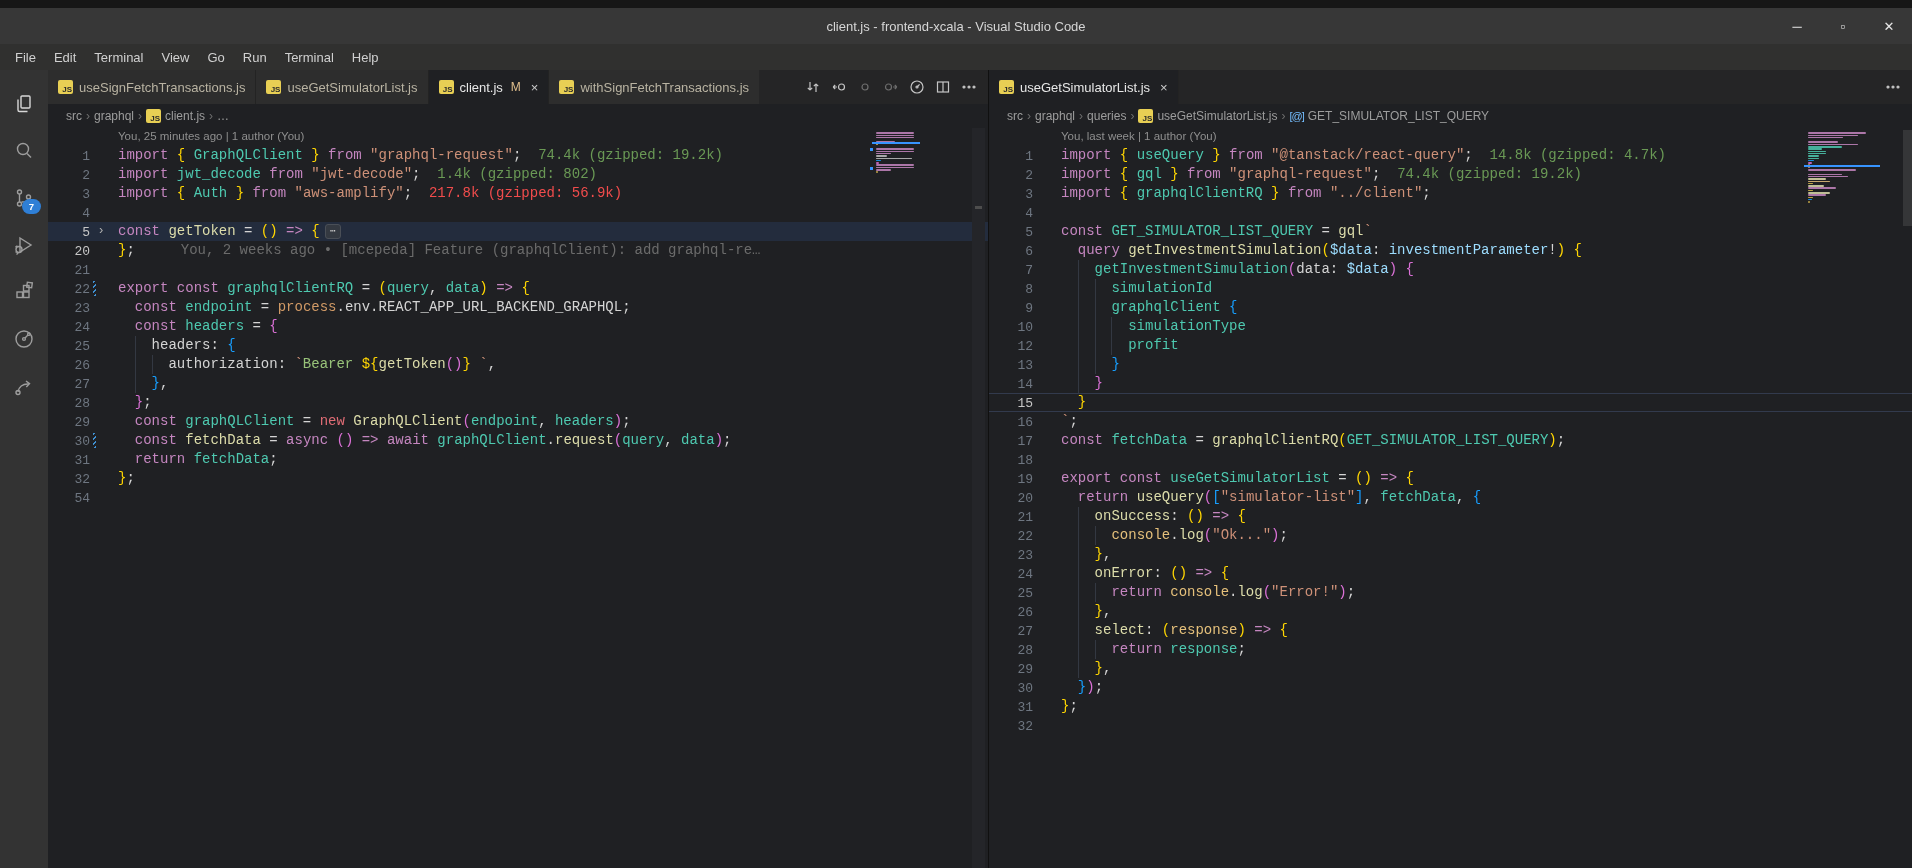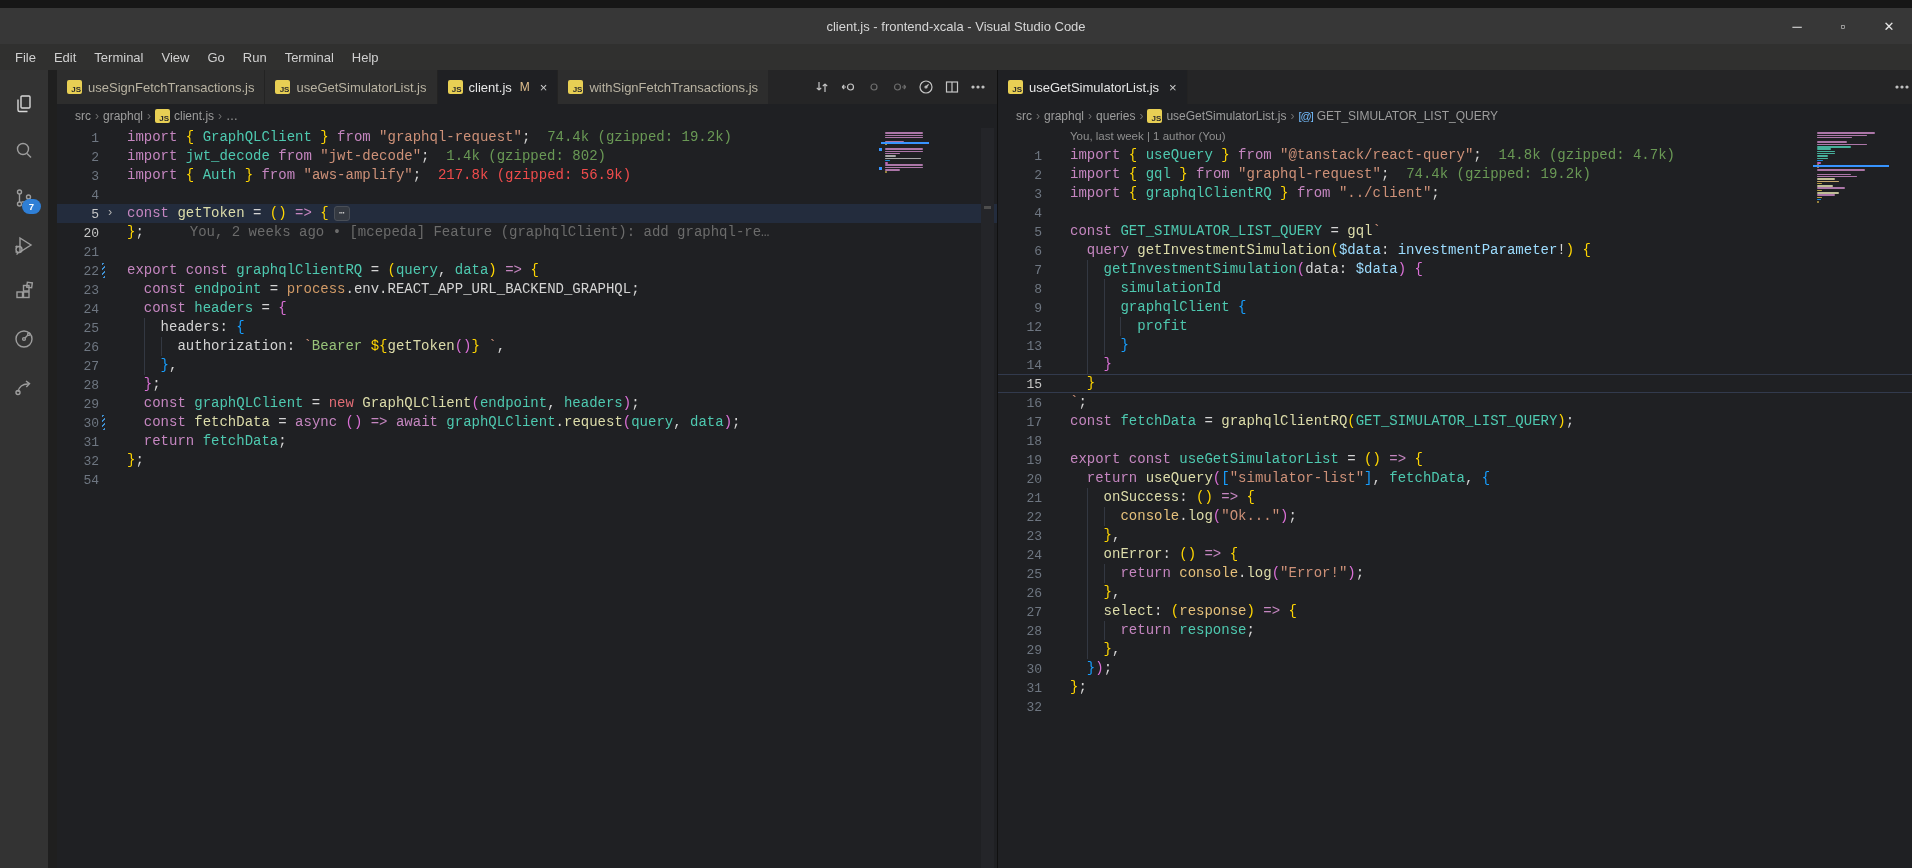--- a/index.html
+++ b/index.html
@@ -19,21 +19,21 @@
   
   #main{position:absolute;left:0;top:70px;width:100%;height:798px;display:flex;}
   #activitybar{width:48px;background:#333333;display:flex;flex-direction:column;align-items:center;
                padding-top:10px;box-sizing:border-box;flex:none;}
   .act-item{position:relative;width:48px;height:47px;display:flex;align-items:center;justify-content:center;}
   .act-item svg{stroke:#9d9d9d;fill:none;stroke-width:1.4;}
   .act-item.bright svg{stroke:#d7d7d7;}
   .act-badge{position:absolute;right:7px;bottom:7px;min-width:15px;height:15px;border-radius:9px;
              background:#2f7fd6;color:#fff;font-size:9.5px;display:flex;align-items:center;justify-content:center;
              padding:0 2px;font-weight:bold;}
-  #groups{flex:1;display:flex;min-width:0;padding-left:9px;}
+  #groups{flex:1;display:flex;min-width:0;}
   .group{position:relative;height:100%;background:#1f2023;min-width:0;}
   .group.right{border-left:1px solid #101010;}
   
   .tabsrow{height:34px;background:#252526;display:flex;align-items:stretch;overflow:hidden;}
   .tab{display:flex;align-items:center;gap:6px;padding:0 10px;background:#2d2d2d;border-right:1px solid #232323;
        white-space:nowrap;flex:none;}
   .tab.active{background:#1f2023;}
   .tab .lbl{color:#b9b3a2;font-size:13px;}
   .tab.active .lbl{color:#e7e7e7;}
   .tab .gitm{color:#e2c08d;font-size:12px;margin-left:2px;}
@@ -239,20 +239,21 @@
             <span class="bc-part">
               <span class="jsicon">JS</span>
               <span>client.js</span>
             </span>
             <span class="bc-sep">›</span>
             <span class="bc-part">
               <span>…</span>
             </span>
           </div>
           <div class="editor" style="position: relative; height: calc(100% - 58px);">
+            <div class="codelens" style="padding-left: 70px;">You, 25 minutes ago | 1 author (You)</div>
             <div class="row"><div class="ln" style="width: 42px;">1</div><div class="fold"></div><div class="codetxt" style="padding-left: 6px;"><span class="c-kw">import</span><span class="c-pun"> </span><span class="c-b1">{</span><span class="c-pun"> </span><span class="c-teal">GraphQLClient</span><span class="c-pun"> </span><span class="c-b1">}</span><span class="c-pun"> </span><span class="c-kw">from</span><span class="c-pun"> </span><span class="c-str">"graphql-request"</span><span class="c-pun">;</span><span class="c-cost">  74.4k (gzipped: 19.2k)</span></div></div>
             <div class="row"><div class="ln" style="width: 42px;">2</div><div class="fold"></div><div class="codetxt" style="padding-left: 6px;"><span class="c-kw">import</span><span class="c-pun"> </span><span class="c-teal">jwt_decode</span><span class="c-pun"> </span><span class="c-kw">from</span><span class="c-pun"> </span><span class="c-str">"jwt-decode"</span><span class="c-pun">;</span><span class="c-cost">  1.4k (gzipped: 802)</span></div></div>
             <div class="row"><div class="ln" style="width: 42px;">3</div><div class="fold"></div><div class="codetxt" style="padding-left: 6px;"><span class="c-kw">import</span><span class="c-pun"> </span><span class="c-b1">{</span><span class="c-pun"> </span><span class="c-teal">Auth</span><span class="c-pun"> </span><span class="c-b1">}</span><span class="c-pun"> </span><span class="c-kw">from</span><span class="c-pun"> </span><span class="c-str">"aws-amplify"</span><span class="c-pun">;</span><span class="c-costbad">  217.8k (gzipped: 56.9k)</span></div></div>
             <div class="row"><div class="ln" style="width: 42px;">4</div><div class="fold"></div><div class="codetxt" style="padding-left: 6px;"></div></div>
             <div class="row activefill"><div class="ln hl" style="width: 42px;">5</div><div class="fold">›</div><div class="codetxt" style="padding-left: 6px;"><span class="c-kw">const</span><span class="c-pun"> </span><span class="c-yel">getToken</span><span class="c-pun"> = </span><span class="c-b1">()</span><span class="c-pun"> </span><span class="c-kw">=&gt;</span><span class="c-pun"> </span><span class="c-b1">{</span><span class="foldbadge">⋯</span></div></div>
             <div class="row"><div class="ln hl" style="width: 42px;">20</div><div class="fold"></div><div class="codetxt" style="padding-left: 6px;"><span class="c-b1">}</span><span class="c-pun">;</span><span class="blame" style="margin-left: 46px;">You, 2 weeks ago • [mcepeda] Feature (graphqlClient): add graphql-re…</span></div></div>
             <div class="row"><div class="ln" style="width: 42px;">21</div><div class="fold"></div><div class="codetxt" style="padding-left: 6px;"></div></div>
             <div class="row"><div class="ln" style="width: 42px;">22</div><div class="fold"></div><span class="modbar" style="left: 45px;"></span><div class="codetxt" style="padding-left: 6px;"><span class="c-kw">export</span><span class="c-pun"> </span><span class="c-kw">const</span><span class="c-pun"> </span><span class="c-teal">graphqlClientRQ</span><span class="c-pun"> = </span><span class="c-b1">(</span><span class="c-teal">query</span><span class="c-pun">, </span><span class="c-teal">data</span><span class="c-b1">)</span><span class="c-pun"> </span><span class="c-kw">=&gt;</span><span class="c-pun"> </span><span class="c-b1">{</span></div></div>
             <div class="row"><div class="ln" style="width: 42px;">23</div><div class="fold"></div><div class="codetxt" style="padding-left: 6px;"><span class="c-pun">  </span><span class="c-kw">const</span><span class="c-pun"> </span><span class="c-teal">endpoint</span><span class="c-pun"> = </span><span class="c-org">process</span><span class="c-pun">.</span><span class="c-wht">env</span><span class="c-pun">.</span><span class="c-wht">REACT_APP_URL_BACKEND_GRAPHQL</span><span class="c-pun">;</span></div></div>
             <div class="row"><div class="ln" style="width: 42px;">24</div><div class="fold"></div><div class="codetxt" style="padding-left: 6px;"><span class="c-pun">  </span><span class="c-kw">const</span><span class="c-pun"> </span><span class="c-teal">headers</span><span class="c-pun"> = </span><span class="c-b2">{</span></div></div>
@@ -339,20 +340,21 @@
             <div class="codelens" style="padding-left: 72px;">You, last week | 1 author (You)</div>
             <div class="row"><div class="ln" style="width: 44px;">1</div><div class="fold"></div><div class="codetxt" style="padding-left: 6px;"><span class="c-kw">import</span><span class="c-pun"> </span><span class="c-b1">{</span><span class="c-pun"> </span><span class="c-teal">useQuery</span><span class="c-pun"> </span><span class="c-b1">}</span><span class="c-pun"> </span><span class="c-kw">from</span><span class="c-pun"> </span><span class="c-str">"@tanstack/react-query"</span><span class="c-pun">;</span><span class="c-cost">  14.8k (gzipped: 4.7k)</span></div></div>
             <div class="row"><div class="ln" style="width: 44px;">2</div><div class="fold"></div><div class="codetxt" style="padding-left: 6px;"><span class="c-kw">import</span><span class="c-pun"> </span><span class="c-b1">{</span><span class="c-pun"> </span><span class="c-teal">gql</span><span class="c-pun"> </span><span class="c-b1">}</span><span class="c-pun"> </span><span class="c-kw">from</span><span class="c-pun"> </span><span class="c-str">"graphql-request"</span><span class="c-pun">;</span><span class="c-cost">  74.4k (gzipped: 19.2k)</span></div></div>
             <div class="row"><div class="ln" style="width: 44px;">3</div><div class="fold"></div><div class="codetxt" style="padding-left: 6px;"><span class="c-kw">import</span><span class="c-pun"> </span><span class="c-b1">{</span><span class="c-pun"> </span><span class="c-teal">graphqlClientRQ</span><span class="c-pun"> </span><span class="c-b1">}</span><span class="c-pun"> </span><span class="c-kw">from</span><span class="c-pun"> </span><span class="c-str">"../client"</span><span class="c-pun">;</span></div></div>
             <div class="row"><div class="ln" style="width: 44px;">4</div><div class="fold"></div><div class="codetxt" style="padding-left: 6px;"></div></div>
             <div class="row"><div class="ln" style="width: 44px;">5</div><div class="fold"></div><div class="codetxt" style="padding-left: 6px;"><span class="c-kw">const</span><span class="c-pun"> </span><span class="c-teal">GET_SIMULATOR_LIST_QUERY</span><span class="c-pun"> = </span><span class="c-yel">gql</span><span class="c-str">`</span></div></div>
             <div class="row"><div class="ln" style="width: 44px;">6</div><div class="fold"></div><div class="codetxt" style="padding-left: 6px;"><span class="c-pun">  </span><span class="c-kw">query</span><span class="c-pun"> </span><span class="c-yel">getInvestmentSimulation</span><span class="c-b1">(</span><span class="c-aqua">$data</span><span class="c-pun">: </span><span class="c-aqua">investmentParameter</span><span class="c-pun">!</span><span class="c-b1">)</span><span class="c-pun"> </span><span class="c-b1">{</span></div></div>
             <div class="row"><div class="ln" style="width: 44px;">7</div><div class="fold"></div><div class="codetxt" style="padding-left: 6px;"><span class="guide" style="left: 22.8px;"></span><span class="c-pun">    </span><span class="c-teal">getInvestmentSimulation</span><span class="c-b2">(</span><span class="c-wht">data</span><span class="c-pun">: </span><span class="c-aqua">$data</span><span class="c-b2">)</span><span class="c-pun"> </span><span class="c-b2">{</span></div></div>
             <div class="row"><div class="ln" style="width: 44px;">8</div><div class="fold"></div><div class="codetxt" style="padding-left: 6px;"><span class="guide" style="left: 22.8px;"></span><span class="guide" style="left: 39.6px;"></span><span class="c-pun">      </span><span class="c-teal">simulationId</span></div></div>
             <div class="row"><div class="ln" style="width: 44px;">9</div><div class="fold"></div><div class="codetxt" style="padding-left: 6px;"><span class="guide" style="left: 22.8px;"></span><span class="guide" style="left: 39.6px;"></span><span class="c-pun">      </span><span class="c-teal">graphqlClient</span><span class="c-pun"> </span><span class="c-b3">{</span></div></div>
+            <div class="row"><div class="ln" style="width: 44px;">10</div><div class="fold"></div><div class="codetxt" style="padding-left: 6px;"><span class="guide" style="left: 22.8px;"></span><span class="guide" style="left: 39.6px;"></span><span class="guide" style="left: 56.4px;"></span><span class="c-pun">        </span><span class="c-teal">simulationType</span></div></div>
             <div class="row"><div class="ln" style="width: 44px;">12</div><div class="fold"></div><div class="codetxt" style="padding-left: 6px;"><span class="guide" style="left: 22.8px;"></span><span class="guide" style="left: 39.6px;"></span><span class="guide" style="left: 56.4px;"></span><span class="c-pun">        </span><span class="c-teal">profit</span></div></div>
             <div class="row"><div class="ln" style="width: 44px;">13</div><div class="fold"></div><div class="codetxt" style="padding-left: 6px;"><span class="guide" style="left: 22.8px;"></span><span class="guide" style="left: 39.6px;"></span><span class="c-pun">      </span><span class="c-b3">}</span></div></div>
             <div class="row"><div class="ln" style="width: 44px;">14</div><div class="fold"></div><div class="codetxt" style="padding-left: 6px;"><span class="guide" style="left: 22.8px;"></span><span class="c-pun">    </span><span class="c-b2">}</span></div></div>
             <div class="row activeline"><div class="ln hl" style="width: 44px;">15</div><div class="fold"></div><div class="codetxt" style="padding-left: 6px;"><span class="c-pun">  </span><span class="c-b1">}</span></div></div>
             <div class="row"><div class="ln" style="width: 44px;">16</div><div class="fold"></div><div class="codetxt" style="padding-left: 6px;"><span class="c-str">`</span><span class="c-pun">;</span></div></div>
             <div class="row"><div class="ln" style="width: 44px;">17</div><div class="fold"></div><div class="codetxt" style="padding-left: 6px;"><span class="c-kw">const</span><span class="c-pun"> </span><span class="c-teal">fetchData</span><span class="c-pun"> = </span><span class="c-yel">graphqlClientRQ</span><span class="c-b1">(</span><span class="c-teal">GET_SIMULATOR_LIST_QUERY</span><span class="c-b1">)</span><span class="c-pun">;</span></div></div>
             <div class="row"><div class="ln" style="width: 44px;">18</div><div class="fold"></div><div class="codetxt" style="padding-left: 6px;"></div></div>
             <div class="row"><div class="ln" style="width: 44px;">19</div><div class="fold"></div><div class="codetxt" style="padding-left: 6px;"><span class="c-kw">export</span><span class="c-pun"> </span><span class="c-kw">const</span><span class="c-pun"> </span><span class="c-teal">useGetSimulatorList</span><span class="c-pun"> = </span><span class="c-b1">()</span><span class="c-pun"> </span><span class="c-kw">=&gt;</span><span class="c-pun"> </span><span class="c-b1">{</span></div></div>
             <div class="row"><div class="ln" style="width: 44px;">20</div><div class="fold"></div><div class="codetxt" style="padding-left: 6px;"><span class="c-pun">  </span><span class="c-kw">return</span><span class="c-pun"> </span><span class="c-yel">useQuery</span><span class="c-b2">(</span><span class="c-b3">[</span><span class="c-str">"simulator-list"</span><span class="c-b3">]</span><span class="c-pun">, </span><span class="c-teal">fetchData</span><span class="c-pun">, </span><span class="c-b3">{</span></div></div>
             <div class="row"><div class="ln" style="width: 44px;">21</div><div class="fold"></div><div class="codetxt" style="padding-left: 6px;"><span class="guide" style="left: 22.8px;"></span><span class="c-pun">    </span><span class="c-yel">onSuccess</span><span class="c-pun">: </span><span class="c-b1">()</span><span class="c-pun"> </span><span class="c-kw">=&gt;</span><span class="c-pun"> </span><span class="c-b1">{</span></div></div>

